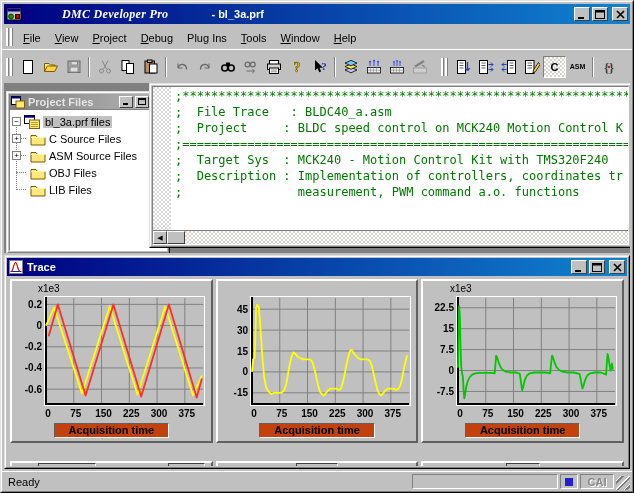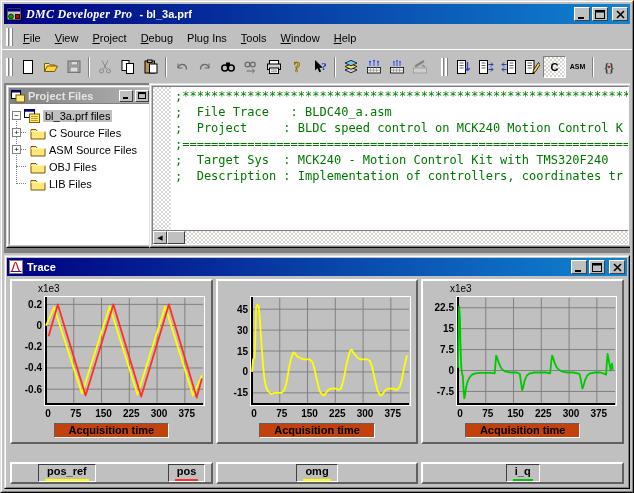--- a/index.html
+++ b/index.html
@@ -6,21 +6,21 @@
   html,body { background:#404040; }
   body { font-family:"Liberation Sans", sans-serif; }
   .app { width:634px; height:493px; background:#c0c0c0;
          border:1px solid; border-color:#dfdfdf #000 #000 #dfdfdf; position:relative; }
   .app-inner { position:absolute; inset:0; border:1px solid; border-color:#fff #808080 #808080 #fff;
          display:flex; flex-direction:column; }
 
   
   .titlebar { height:20px; margin:2px 2px 0 2px; padding:0 2px;
     background:linear-gradient(90deg,#000080,#1084d0);
-    display:flex; align-items:center; color:#fff; }
+    display:flex; align-items:center; color:#fff;gap:36px; }
   .titlebar .ticon { width:16px; height:16px; margin-right:4px; flex:none; }
   .title-app { font:bold italic 12px "Liberation Serif", serif; letter-spacing:.3px; }
   .title-doc { font:bold 11px "Liberation Sans", sans-serif; margin-left:7px; }
   .winbtns { margin-left:auto; display:flex; gap:2px; }
   .wbtn { width:16px; height:14px; background:#c0c0c0; border:1px solid;
     border-color:#fff #404040 #404040 #fff; display:flex; align-items:center; justify-content:center;
     font:bold 9px "Liberation Sans",sans-serif; color:#000; padding:0; }
   .wbtn svg { display:block; }
   .wbtn.close { margin-left:2px; }
   .wbtn-sm { width:14px; height:12px; }
@@ -335,21 +335,21 @@
             <span class="ic"><svg viewBox="0 0 16 16" width="16" height="16">
                 <text x="8" y="12.5" text-anchor="middle" font-size="13" font-weight="bold" fill="#404040" font-family="Liberation Serif,serif">{}</text>
                 <circle cx="8" cy="8" r="1.2" fill="#c02020"></circle>
               </svg></span>
           </button>
         </span>
   </div>
 
   <div class="mdi">
 
-    <div class="child-win" style="left:2px; top:2px; width:164px; height:163px;">
+    <div class="child-win" style="left:2px; top:8px; width:164px; height:163px;">
       <div class="child-inner">
         <div class="child-cap">
           <span class="cicon">
             <svg viewBox="0 0 14 14" width="14" height="14">
                   <rect x="0.5" y="1.5" width="9" height="8" fill="#fff" stroke="#000"></rect>
                   <rect x="0.5" y="1.5" width="9" height="2" fill="#000080"></rect>
                   <rect x="5" y="6" width="8.5" height="7" fill="#ffe87c" stroke="#806000"></rect>
                 </svg>
           </span>
           <span class="cap-title">Project Files</span>
@@ -428,20 +428,21 @@
         <div class="ed-body">
           <div class="ed-main">
             <div class="ed-margin"></div>
             <div class="ed-code" id="ed-code">
                   <div class="code-line">;******************************************************************************</div>
                   <div class="code-line">;  File Trace   : BLDC40_a.asm</div>
                   <div class="code-line">;  Project     : BLDC speed control on MCK240 Motion Control K</div>
                   <div class="code-line">;==============================================================================</div>
                   <div class="code-line">;  Target Sys  : MCK240 - Motion Control Kit with TMS320F240</div>
                   <div class="code-line">;  Description : Implementation of controllers, coordinates tr</div>
+                  <div class="code-line">;                measurement, PWM command a.o. functions</div>
                 </div>
           </div>
           <div class="hscroll">
             <button class="sbtn">◀</button>
             <span class="sthumb"></span>
           </div>
         </div>
       </div>
     </div>
   </div>
@@ -593,15 +594,24 @@
                 <span class="legend-chip"><span style="border-bottom-color: rgb(255, 255, 0);">omg</span></span>
               </div>
               <div class="legend-panel center">
                 <span class="legend-chip"><span style="border-bottom-color: rgb(0, 200, 0);">i_q</span></span>
               </div>
             </div>
     </div>
    </div>
   </div>
 
+  <div class="statusbar">
+    <span class="st-ready">Ready</span>
+    <span class="st-panel st-progress"></span>
+    <span class="st-panel st-ind">
+          <i style="background: rgb(32, 32, 204);"></i>
+        </span>
+    <span class="st-panel st-cai">CAI</span>
+    <span class="st-grip"></span>
+  </div>
 
  </div>
 </div>
 
 </body></html>

